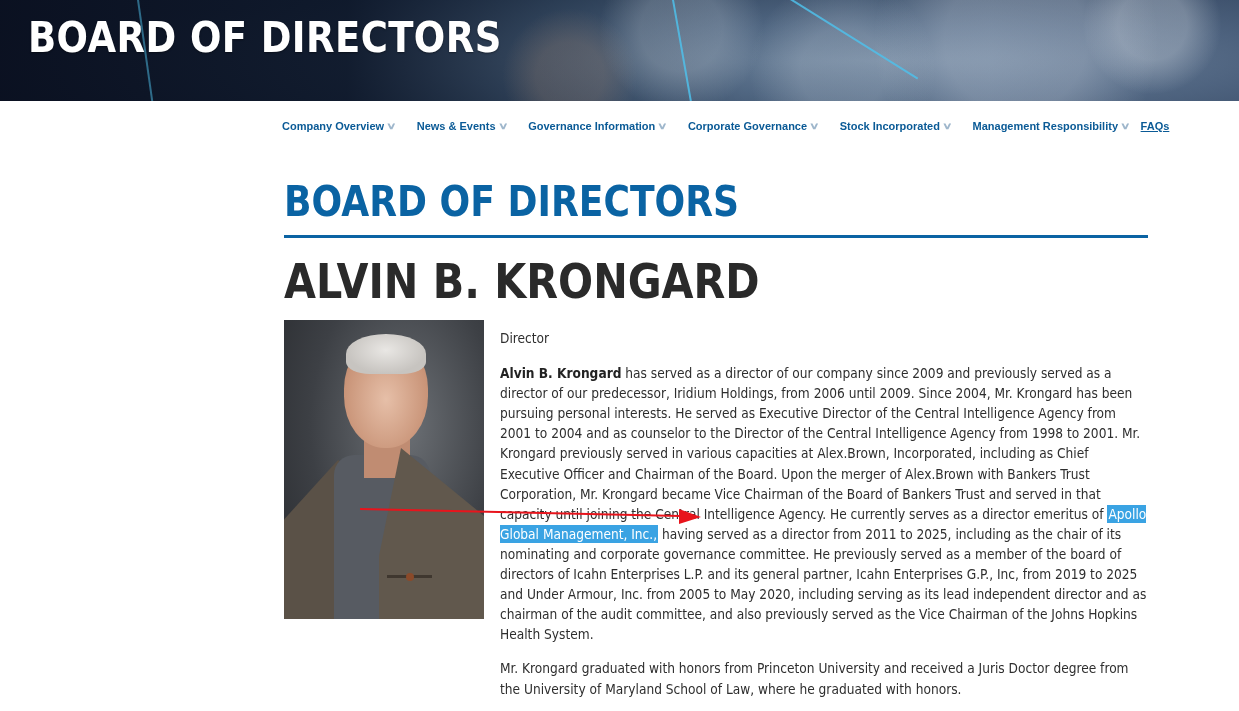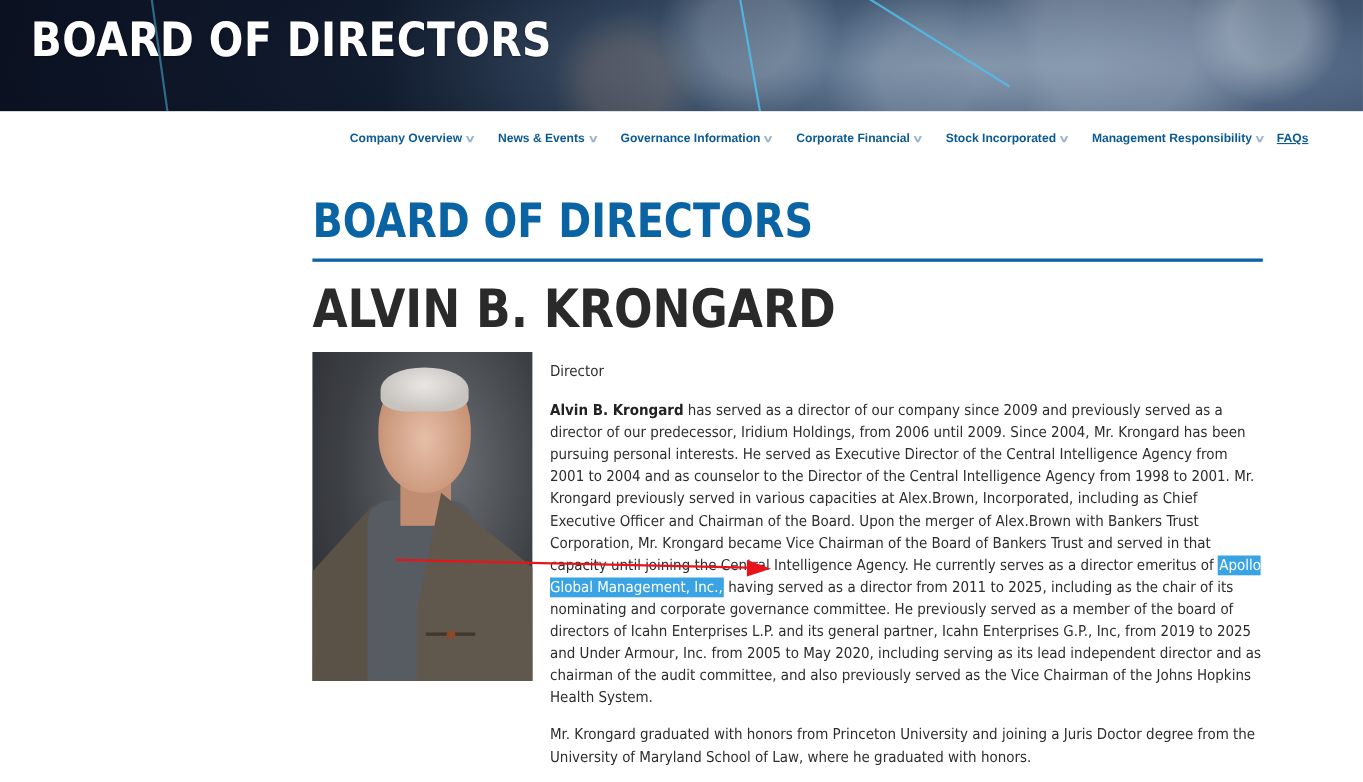--- a/index.html
+++ b/index.html
@@ -26,21 +26,21 @@
     .hero .beam.b2 { left: 672px; top: 0; width: 2px; height: 110px; transform: rotate(-10deg); }
     .hero .beam.b3 { left: 790px; top: 0; width: 2px; height: 150px; transform: rotate(-58deg); }
     .hero-title {
       position: absolute; left: 28px; top: 12px; margin: 0;
       font-family: "DejaVu Sans", sans-serif; font-weight: bold; font-size: 43px; letter-spacing: 0.5px;
       color: #ffffff; transform: scaleX(0.86); transform-origin: left top; white-space: nowrap;
       text-shadow: 0 1px 2px rgba(0,0,0,0.4);
     }
 
     
-    .nav { position: absolute; top: 120px; left: 282px; display: flex; align-items: flex-end; margin-left: 36px; }
+    .nav { position: absolute; top: 120px; left: 282px; display: flex; align-items: flex-end; }
     .nav-item {
       display: flex; align-items: center; color: #0a5a96; font-weight: bold; font-size: 11px;
       text-decoration: none; white-space: nowrap; margin-right: 22px; cursor: pointer;
     }
     .nav-item .chev { color: #9fb7cc; font-size: 9px; margin-left: 4px; transform: scaleX(1.6); display: inline-block; }
     .nav-item.last { margin-right: 0; text-decoration: underline; }
 
     
     .page-title {
       position: absolute; left: 284px; top: 176px; margin: 0;
@@ -108,21 +108,21 @@
   </a>
   <a class="nav-item">
     <span>News &amp; Events</span>
     <span class="chev">∨</span>
   </a>
   <a class="nav-item">
     <span>Governance Information</span>
     <span class="chev">∨</span>
   </a>
   <a class="nav-item">
-    <span>Corporate Financial</span>
+    <span>Corporate Governance</span>
     <span class="chev">∨</span>
   </a>
   <a class="nav-item">
     <span>Stock Incorporated</span>
     <span class="chev">∨</span>
   </a>
   <a class="nav-item" style="margin-right:12px">
     <span>Management Responsibility</span>
     <span class="chev">∨</span>
   </a>
@@ -142,19 +142,19 @@
   <div class="head"></div>
   <div class="hair"></div>
   <div class="jacket-r"></div>
   <div class="pocket"></div>
   <div class="button"></div>
 </div>
 
 <div class="bio">
   <p class="role">Director</p>
   <p><span class="lname">Alvin B. Krongard</span><span> has served as a director of our company since 2009 and previously served as a director of our predecessor, Iridium Holdings, from 2006 until 2009. Since 2004, Mr. Krongard has been pursuing personal interests. He served as Executive Director of the Central Intelligence Agency from 2001 to 2004 and as counselor to the Director of the Central Intelligence Agency from 1998 to 2001. Mr. Krongard previously served in various capacities at Alex.Brown, Incorporated, including as Chief Executive Officer and Chairman of the Board. Upon the merger of Alex.Brown with Bankers Trust Corporation, Mr. Krongard became Vice Chairman of the Board of Bankers Trust and served in that capacity until joining the Central Intelligence Agency. He currently serves as a director emeritus of </span><span class="sel">Apollo Global Management, Inc.,</span><span> having served as a director from 2011 to 2025, including as the chair of its nominating and corporate governance committee. He previously served as a member of the board of directors of Icahn Enterprises L.P. and its general partner, Icahn Enterprises G.P., Inc, from 2019 to 2025 and Under Armour, Inc. from 2005 to May 2020, including serving as its lead independent director and as chairman of the audit committee, and also previously served as the Vice Chairman of the Johns Hopkins Health System.</span></p>
-  <p>Mr. Krongard graduated with honors from Princeton University and joining a Juris Doctor degree from the University of Maryland School of Law, where he graduated with honors.</p>
+  <p>Mr. Krongard graduated with honors from Princeton University and received a Juris Doctor degree from the University of Maryland School of Law, where he graduated with honors.</p>
 </div>
 
 <svg class="arrow" width="1239" height="711">
   <line x1="360" y1="509" x2="680" y2="516" stroke="#e8141c" stroke-width="2"></line>
   <polygon points="701,517 679,509 679,524" fill="#e8141c"></polygon>
 </svg>
 
 </body></html>

